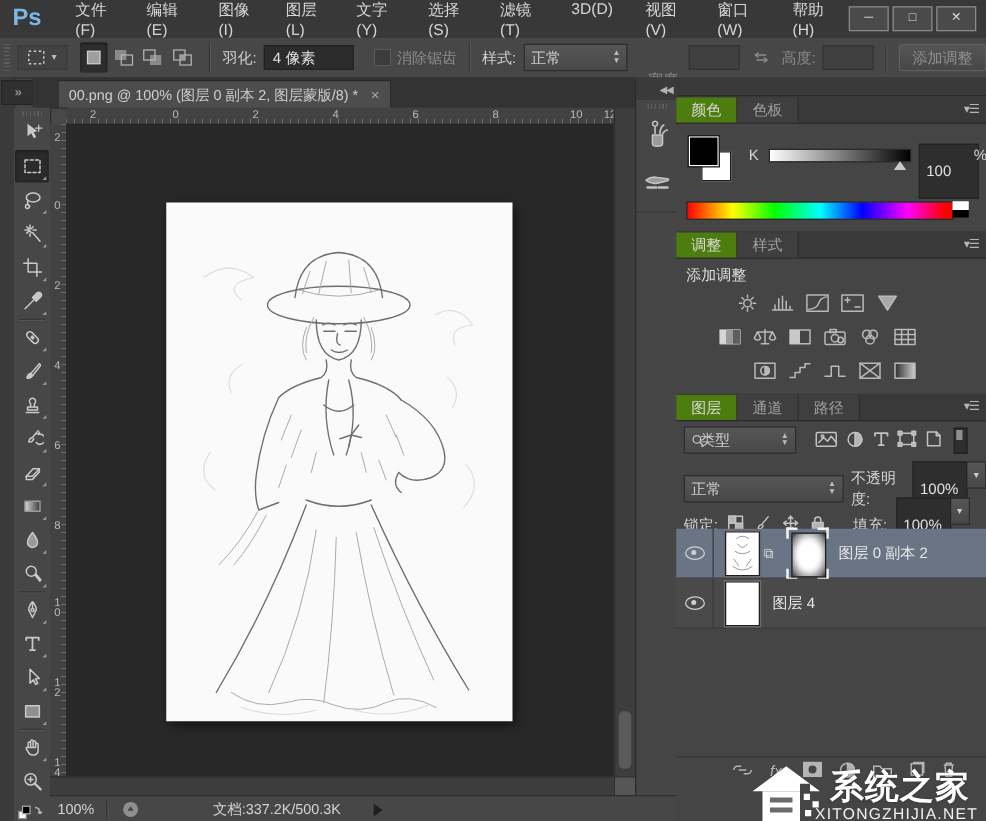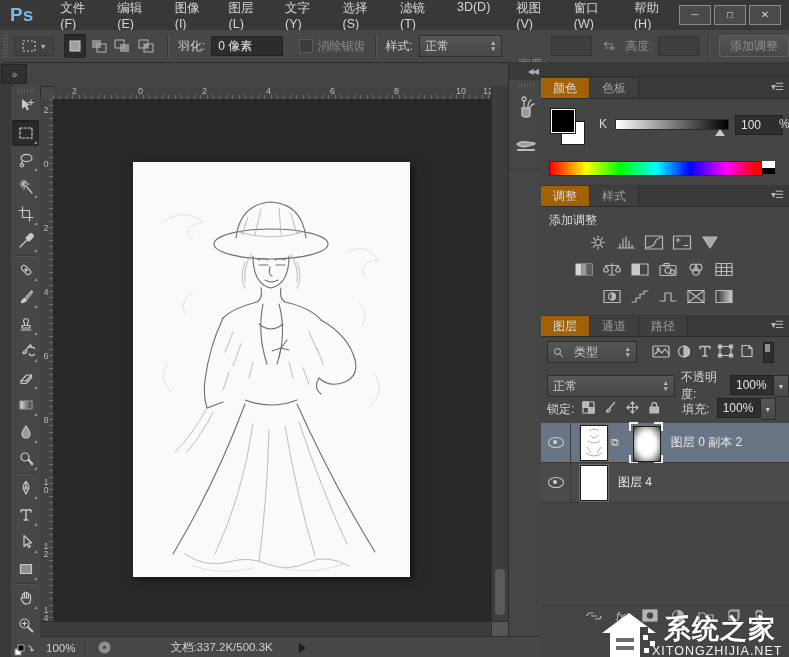--- a/index.html
+++ b/index.html
@@ -17,21 +17,21 @@
   
   .optbar{left:0;top:30px;width:789px;height:32px;background:#474747;border-bottom:1px solid #2a2a2a;display:flex;align-items:center;white-space:nowrap;overflow:hidden;}
   .grip-v{width:5px;height:22px;margin:0 6px 0 3px;background:repeating-linear-gradient(to bottom,#5c5c5c 0 1px,transparent 1px 3px);}
   .toolpreset{display:flex;align-items:center;gap:3px;padding:2px 6px;border:1px solid #3a3a3a;background:#424242;margin-right:10px;}
   .mode-btn{width:24px;height:24px;display:flex;align-items:center;justify-content:center;border-radius:2px;margin-right:1px;}
   .mode-btn.active{background:#2d2d2d;box-shadow:inset 0 1px 2px #1a1a1a;}
   .sep-v{width:1px;height:24px;background:#383838;border-right:1px solid #555;margin:0 9px;}
   .darkfield{background:#2c2c2c;border:1px solid #222;color:#e2e2e2;height:18px;display:flex;align-items:center;padding:0 6px;min-width:58px;}
   .dimlabel{color:#8b8b8b;}
   .checkbox{width:12px;height:12px;background:#3c3c3c;border:1px solid #5a5a5a;margin:0 5px 0 2px;}
-  .dropdown{background:linear-gradient(#565656,#484848);border:1px solid #2e2e2e;height:20px;display:flex;align-items:center;padding:0 5px;gap:14px;}
+  .dropdown{background:linear-gradient(#565656,#484848);border:1px solid #2e2e2e;height:20px;display:flex;align-items:center;padding:0 5px;gap:0;}
   .updown{display:inline-flex;flex-direction:column;font-size:6.5px;line-height:0.85;color:#bbb;margin-left:auto;}
   .disfield{background:#3f3f3f;border:1px solid #333;height:18px;width:42px;}
   .refine-btn{border:1px solid #5e5e5e;border-radius:3px;background:linear-gradient(#555,#474747);color:#8f8f8f;height:20px;padding:0 10px;display:flex;align-items:center;}
   
   .leftstrip{left:0;top:62px;width:11px;height:595px;background:#3a3a3a;border-right:1px solid #2d2d2d;}
   .expandbtn{left:1px;top:64px;width:24px;height:18px;background:#303030;border:1px solid #242424;color:#b5b5b5;
              display:flex;align-items:center;justify-content:center;font-size:10px;letter-spacing:-1px;}
   .tabbar{left:26px;top:62px;width:482px;height:24px;background:#333333;border-bottom:1px solid #272727;}
   .doctab{position:absolute;left:20px;top:2px;height:22px;background:#4d4d4d;border:1px solid #2b2b2b;border-bottom:none;
           display:flex;align-items:center;padding:0 8px;gap:10px;font-size:11.5px;color:#cfcfcf;}
@@ -60,36 +60,36 @@
   .corner-box{left:491px;top:621px;width:16px;height:15px;background:#565656;border:1px solid #2e2e2e;}
   
   .minidock{left:508px;top:62px;width:33px;height:574px;background:#464646;border-left:1px solid #2b2b2b;border-right:1px solid #2b2b2b;}
   .minidock .hd{height:18px;background:#3a3a3a;display:flex;align-items:center;justify-content:flex-end;padding-right:4px;color:#b0b0b0;font-size:9px;letter-spacing:-1px;}
   .dockbtn{width:33px;height:38px;display:flex;align-items:center;justify-content:center;}
   .dockbtn svg{stroke:#c2c2c2;fill:none;stroke-width:1.3;stroke-linecap:round;}
   
   .rightdock{left:541px;top:62px;width:248px;height:595px;background:#454545;}
   .pgroup-hd{height:21px;background:#393939;display:flex;align-items:flex-end;position:relative;border-bottom:1px solid #2c2c2c;}
   .ptab{height:20px;padding:0 12px;display:flex;align-items:center;font-size:12px;color:#9f9f9f;background:#3f3f3f;border-right:1px solid #2e2e2e;}
-  .ptab.active{background:#a16207;color:#dadada;}
+  .ptab.active{background:#4d7c0f;color:#dadada;}
   .flyout{position:absolute;right:6px;top:4px;color:#b5b5b5;font-size:10px;letter-spacing:-1px;}
   .swatch-fg{position:absolute;width:22px;height:22px;background:#000;border:1px solid #fff;outline:1px solid #1d1d1d;z-index:2;}
   .swatch-bg{position:absolute;width:22px;height:22px;background:#fff;border:1px solid #1d1d1d;z-index:1;}
   .kslider{position:absolute;height:9px;background:linear-gradient(to right,#ffffff,#000000);border:1px solid #2a2a2a;}
   .kthumb{position:absolute;width:0;height:0;border-left:5px solid transparent;border-right:5px solid transparent;border-bottom:7px solid #c9c9c9;}
   .spectrum{position:absolute;height:13px;border:1px solid #2a2a2a;
      background:linear-gradient(to right,#f00,#ff0 17%,#0f0 33%,#0ff 50%,#00f 66%,#f0f 83%,#f00 97%);}
   .bwpick{position:absolute;width:13px;height:13px;}
   .bwpick .w{position:absolute;left:0;top:0;width:13px;height:7px;background:#fff;}
   .bwpick .b{position:absolute;left:0;top:7px;width:13px;height:6px;background:#000;}
   .adj{position:absolute;width:25px;height:19px;display:flex;align-items:center;justify-content:center;}
   .adj svg{stroke:#b9b9b9;fill:none;stroke-width:1.2;stroke-linecap:round;stroke-linejoin:round;}
   .lyr-toolrow{position:absolute;display:flex;align-items:center;}
   .miniicon svg{stroke:#c2c2c2;fill:none;stroke-width:1.2;stroke-linecap:round;stroke-linejoin:round;}
-  .valuebox{background:#2e2e2e;border:1px solid #232323;height:18px;display:flex;align-items:center;padding:0 5px;color:#e3e3e3;}
+  .valuebox{background:#2e2e2e;border:1px solid #232323;height:18px;display:flex;align-items:center;padding:12px 5px;color:#e3e3e3;}
   .dd-arrow-btn{width:14px;height:20px;background:linear-gradient(#565656,#484848);border:1px solid #2e2e2e;border-left:none;display:flex;align-items:center;justify-content:center;font-size:7px;color:#ccc;}
   .layer-row{position:absolute;left:0;width:248px;height:39px;background:#4a4a4a;border-bottom:1px solid #3a3a3a;display:flex;align-items:center;}
   .layer-row.selected{background:#697585;}
   .eyecell{width:29px;height:39px;border-right:1px solid #3a3a3a;display:flex;align-items:center;justify-content:center;}
   .eye{width:14px;height:9px;border:1px solid #cfcfcf;border-radius:50%;position:relative;}
   .eye::after{content:"";position:absolute;left:4px;top:2px;width:4px;height:4px;border-radius:50%;background:#cfcfcf;}
   .thumb{width:26px;height:34px;border:1px solid #1e1e1e;outline:1px solid #6a6a6a;background:#fff;margin-left:9px;position:relative;overflow:hidden;}
   .maskwrap{position:relative;margin-left:12px;width:30px;height:36px;}
   .maskthumb{position:absolute;left:2px;top:1px;width:26px;height:34px;border:1px solid #1e1e1e;
      background:radial-gradient(ellipse at center,#ffffff 42%,#e8e8e8 55%,#8a8a8a 82%,#2e2e2e 100%);}
@@ -168,21 +168,21 @@
     </div>
     <div class="mode-btn">
       <svg width="16" height="14">
           <rect x="1" y="1" width="9" height="8" fill="none" stroke="#b5b5b5"></rect>
           <rect x="6" y="5" width="9" height="8" fill="none" stroke="#b5b5b5"></rect>
           <rect x="6" y="5" width="4" height="4" fill="#9f9f9f"></rect>
         </svg>
     </div>
     <div class="sep-v"></div>
     <span>羽化:</span>
-    <div class="darkfield" style="margin-left:6px;">0 像素</div>
+    <div class="darkfield" style="margin-left:6px;">4 像素</div>
     <div class="checkbox" style="margin-left:16px;"></div>
     <span class="dimlabel">消除锯齿</span>
     <div class="sep-v"></div>
     <span>样式:</span>
     <div class="dropdown" style="margin-left:6px;width:76px;">
       <span>正常</span>
       <span class="updown">
           <span>▲</span>
           <span>▼</span>
         </span>
@@ -193,20 +193,26 @@
         <path d="M4 4 h9 M4 4 l3 -2 M4 4 l3 2 M14 8 h-9 M14 8 l-3 -2 M14 8 l-3 2" stroke="#8a8a8a" fill="none" stroke-width="1.2"></path>
       </svg>
     <span class="dimlabel">高度:</span>
     <div class="disfield" style="margin-left:5px;"></div>
     <div class="sep-v"></div>
     <div class="refine-btn">添加调整</div>
   </div>
 
   <div class="abs leftstrip"></div>
   <div class="abs expandbtn">»</div>
+  <div class="abs tabbar">
+    <div class="doctab">
+      <span>00.png @ 100% (图层 0 副本 2, 图层蒙版/8) *</span>
+      <span class="x">×</span>
+    </div>
+  </div>
 
   <div class="abs toolbar">
     <div class="tb-grip"></div>
 
     <div class="tool" style="top:7px;">
       <svg width="18" height="18">
           <path d="M5 2 L5 12 L8 9.5 L10 13.5 L12 12.5 L10 8.5 L13 8 Z" fill="#c9c9c9" stroke="none"></path>
           <path d="M14 3 v5 M11.5 5.5 h5" stroke-width="1"></path>
         </svg>
     </div>

